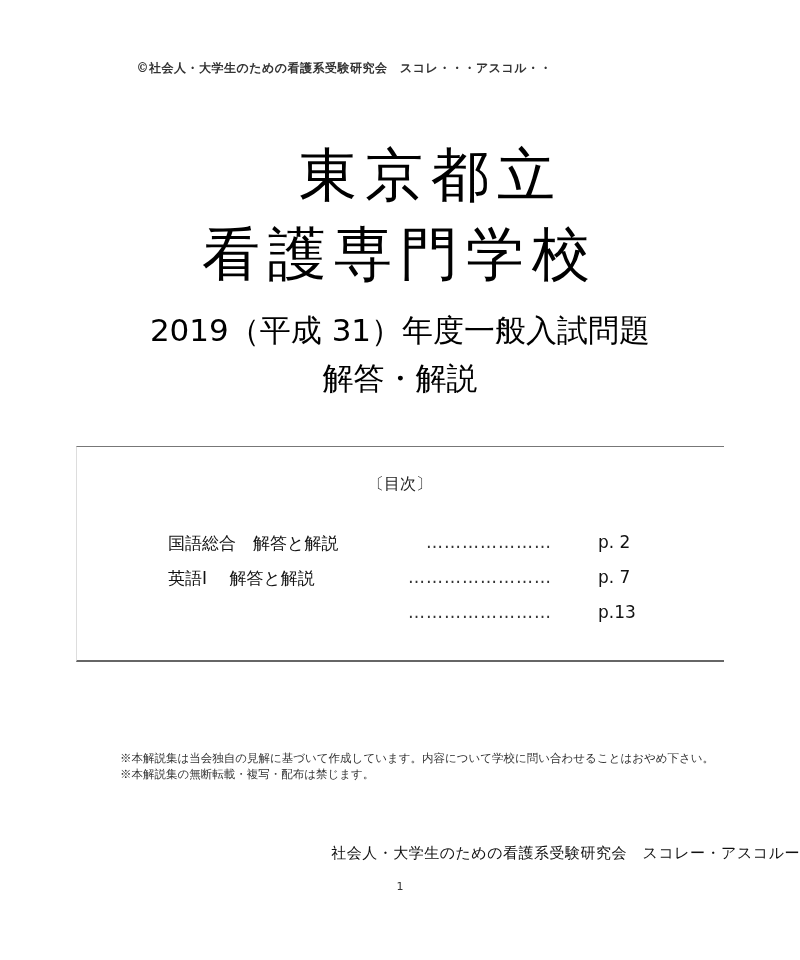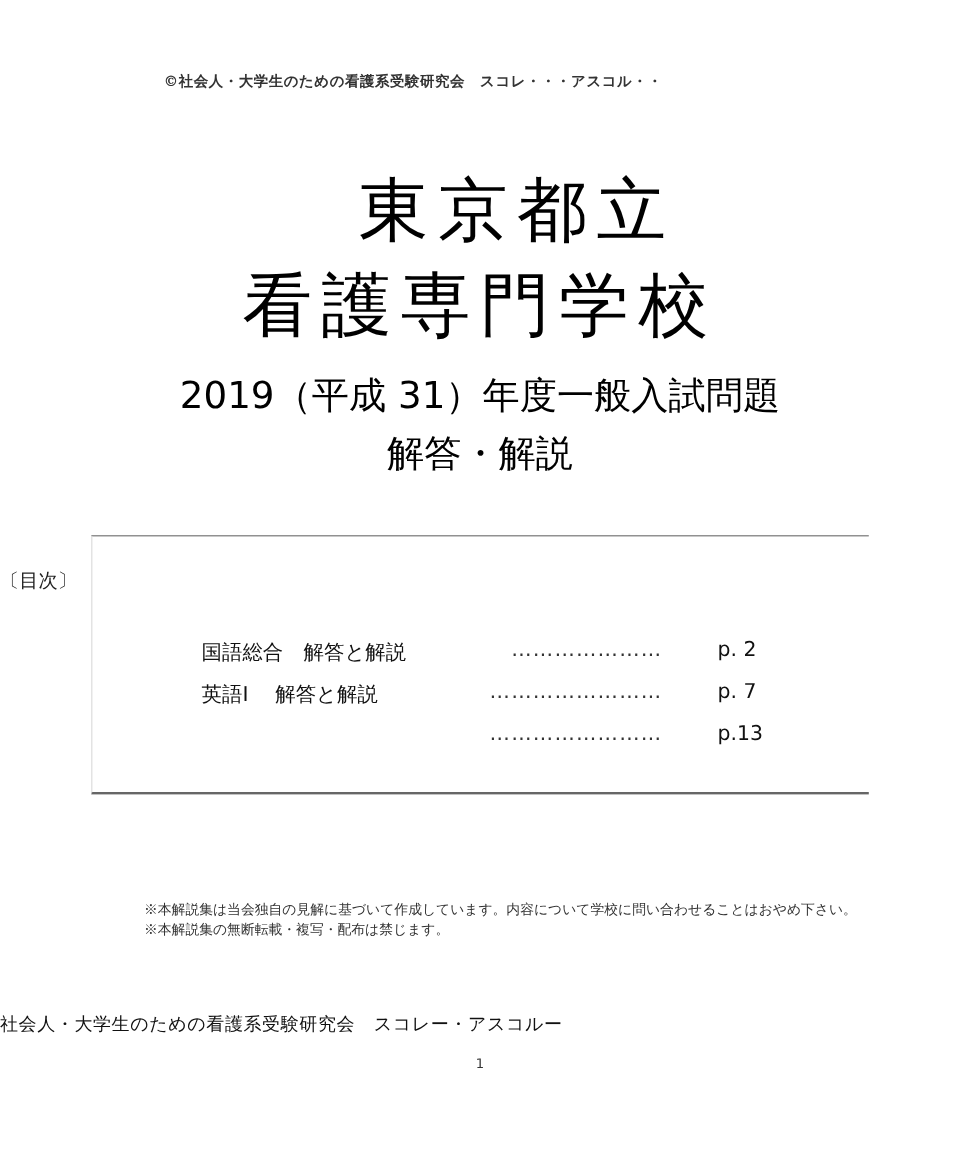--- a/index.html
+++ b/index.html
@@ -30,34 +30,34 @@
     font-size: 31px; line-height: 40px; color: #000;
   }
   .toc-box {
     left: 76px; top: 446px; width: 648px; height: 216px;
     border-top: 1px solid #777;
     border-left: 1px solid #ddd;
     border-bottom: 2px solid #666;
     box-sizing: border-box;
   }
   .toc-heading {
-    left: 0; width: 800px; top: 474px; text-align: left;
+    left: 0; width: 800px; top: 474px; text-align: center;
     font-size: 16px; color: #222;
   }
   .toc-row { left: 0; width: 800px; height: 28px; font-size: 17px; color: #111; }
   .toc-row .subject { position: absolute; left: 168px; top: 0; white-space: pre; }
   .toc-row .leader { position: absolute; left: 400px; width: 152px; top: 0; text-align: right; letter-spacing: 1px; color: #333; white-space: nowrap; overflow: hidden; }
   .toc-row .page { position: absolute; left: 598px; top: 0; white-space: pre; }
   .notes {
     left: 76px; top: 750px; width: 660px;
     font-family: "DejaVu Serif", "Liberation Serif", serif;
     font-size: 11.5px; line-height: 16px; color: #333; margin-left: 44px;
   }
   .footer-org {
-    left: 0; width: 800px; top: 844px; text-align: left;
+    left: 0; width: 800px; top: 844px; text-align: right;
     font-size: 15px; color: #111; letter-spacing: 0.5px;
   }
   .page-number {
     left: 0; width: 800px; top: 880px; text-align: center;
     font-size: 11px; color: #333;
   }
 </style>
 </head>
 <body>
 

